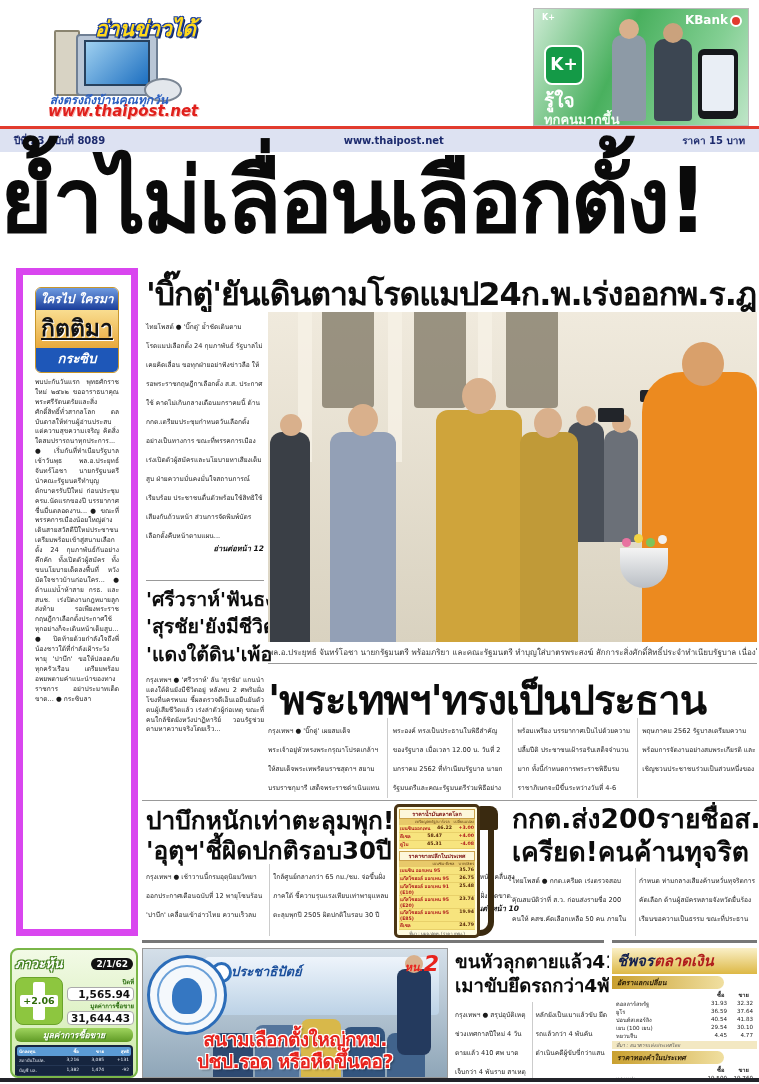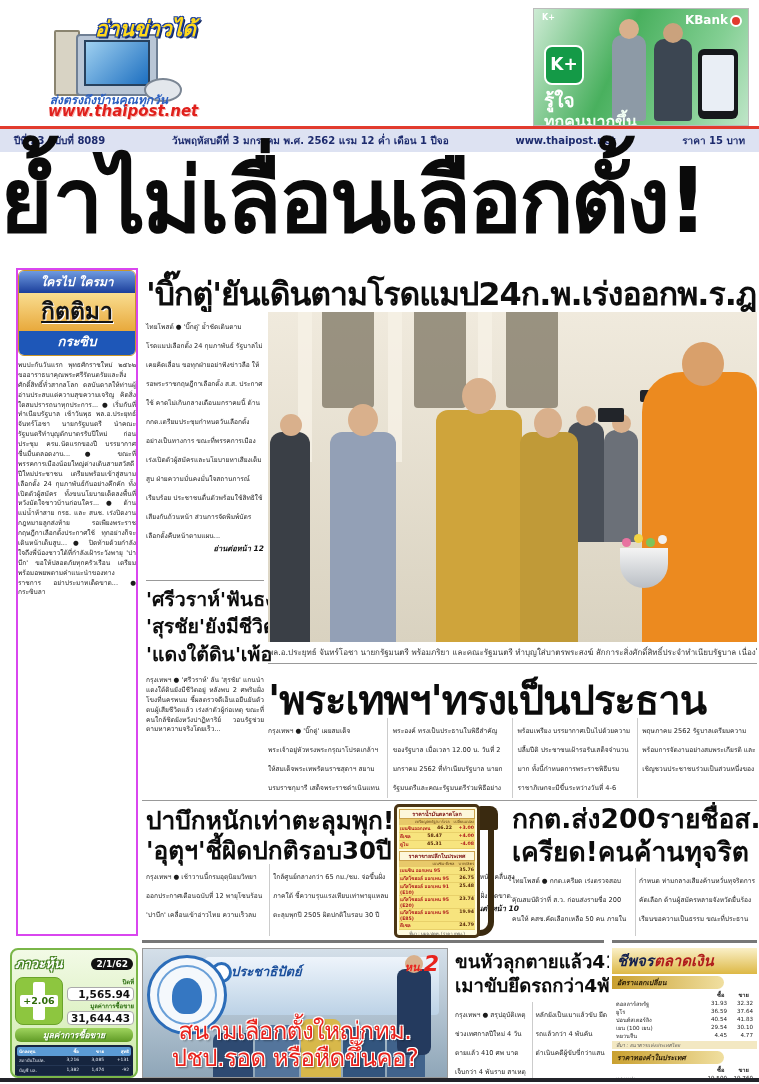--- a/index.html
+++ b/index.html
@@ -23,36 +23,36 @@
   .masthead-slogan{position:absolute;right:6px;top:4px;font-size:12px;font-weight:bold;color:#222;}
   .masthead-title{position:absolute;left:0;top:14px;width:330px;font-size:84px;font-weight:900;color:#2b3a96;line-height:1.0;letter-spacing:-4px;}
   .kbank-ad{left:533px;top:8px;width:214px;height:116px;border:1px solid #bbb;
       background:linear-gradient(115deg,#cdebd4 0%,#49b05e 40%,#83cf93 75%,#bfe5c8 100%);overflow:hidden;}
   .kb-logo{position:absolute;right:6px;top:4px;font-size:12px;font-weight:900;color:#fff;}
   .kb-logo-dot{display:inline-block;width:8px;height:8px;border-radius:50%;background:#e23b2e;border:2px solid #fff;vertical-align:middle;margin-left:2px;}
   .kp-small{position:absolute;left:8px;top:4px;font-size:8px;font-weight:bold;color:#fff;}
   .kp-tile{position:absolute;left:10px;top:36px;width:36px;height:36px;background:#149a47;border:2px solid #fff;border-radius:8px;
       color:#fff;font-size:17px;font-weight:900;text-align:center;line-height:34px;}
   .kp-line1{position:absolute;left:10px;top:76px;font-size:19px;font-weight:900;color:#fff;}
-  .kp-line2{position:absolute;left:10px;top:100px;font-size:16px;font-weight:bold;color:#f2fff4;}
+  .kp-line2{position:absolute;left:10px;top:100px;font-size:13px;font-weight:bold;color:#f2fff4;}
   .ad-person1{position:absolute;left:78px;top:26px;width:34px;height:86px;background:#8d9aa6;border-radius:10px 10px 4px 4px;}
   .ad-person1:before{content:"";position:absolute;left:7px;top:-16px;width:20px;height:20px;border-radius:50%;background:#d9b08c;}
   .ad-person2{position:absolute;left:120px;top:30px;width:38px;height:82px;background:#3c4652;border-radius:10px 10px 4px 4px;}
   .ad-person2:before{content:"";position:absolute;left:9px;top:-16px;width:20px;height:20px;border-radius:50%;background:#caa27d;}
   .ad-phone{position:absolute;right:10px;top:40px;width:40px;height:70px;background:#16181c;border-radius:6px;}
   .ad-phone:before{content:"";position:absolute;left:4px;top:6px;right:4px;bottom:8px;background:#e9eef5;border-radius:2px;}
   .red-rule{left:0;top:126px;width:759px;height:3px;background:#e23b2e;}
   .date-bar{left:0;top:129px;width:759px;height:23px;background:#dde2f2;display:flex;align-items:center;
       justify-content:space-between;padding:0 14px;box-sizing:border-box;font-size:10px;font-weight:bold;color:#1d2b6e;}
   
   .headline{left:0;top:148px;width:700px;height:118px;text-align:left;font-size:90px;font-weight:900;color:#0a0a0a;
       line-height:1.18;letter-spacing:-3px;white-space:nowrap;overflow:visible;}
   .subheadline{left:146px;top:268px;width:612px;height:44px;font-size:32px;font-weight:900;color:#0d0d0d;letter-spacing:-1px;white-space:nowrap;overflow:hidden;}
   
-  .gossip{left:16px;top:268px;width:122px;height:668px;border:2px solid #d946ef;padding:0;box-sizing:border-box;background:#fff;}
+  .gossip{left:16px;top:268px;width:122px;height:668px;border:7px solid #d946ef;padding:12px;box-sizing:border-box;background:#fff;}
   .gossip-badge{border-radius:6px;overflow:hidden;border:1px solid #c8962a;}
   .gossip-top{height:22px;line-height:22px;text-align:center;font-size:12px;font-style:italic;font-weight:bold;color:#fff;
       background:linear-gradient(#6f9be0,#1b3e9b);}
   .gossip-name{height:38px;line-height:36px;text-align:center;font-size:23px;font-weight:900;color:#141414;
       background:linear-gradient(#f9dd90,#e8a93c);text-shadow:1px 1px 0 #fff;text-decoration:underline;}
   .gossip-sub{height:24px;line-height:22px;text-align:center;font-size:13px;font-style:italic;font-weight:bold;color:#fff;background:#1e57b8;}
   .gossip-body{margin-top:5px;height:556px;}
   
   .lead-story{left:146px;top:314px;width:118px;height:260px;}
   .div-1{left:146px;top:580px;width:118px;}
@@ -117,22 +117,22 @@
   .t-backdrop:before{content:"";position:absolute;left:6px;top:5px;width:15px;height:15px;border-radius:50%;border:3px solid #2b6cb8;background:#fff;}
   .t-seal{position:absolute;left:4px;top:6px;width:80px;height:80px;border-radius:50%;background:#f4f8fc;border:3px solid #2b6cb8;box-sizing:border-box;}
   .t-seal:before{content:"";position:absolute;left:7px;top:7px;right:7px;bottom:7px;border-radius:50%;border:2px solid #6aa0d8;}
   .t-seal:after{content:"";position:absolute;left:22px;top:20px;width:30px;height:36px;border-radius:50% 50% 40% 40%;background:#3577c2;}
   .t-crowd{position:absolute;bottom:0;border-radius:8px 8px 0 0;}
   .t-standee{position:absolute;right:16px;top:20px;width:34px;height:86px;background:#243a5e;border-radius:8px;}
   .t-standee:before{content:"";position:absolute;left:8px;top:-14px;width:18px;height:18px;border-radius:50%;background:#d9b08c;}
   .t-page{position:absolute;right:8px;top:2px;color:#e8231d;font-style:italic;font-weight:900;}
   .t-page .pfx{font-size:11px;}
   .t-page .num{font-size:22px;}
-  .t-overlay{position:absolute;left:4px;right:4px;bottom:4px;text-align:center;color:#e8231d;font-weight:400;
-      font-size:24px;line-height:1.15;letter-spacing:-0.5px;
+  .t-overlay{position:absolute;left:4px;right:4px;bottom:4px;text-align:center;color:#e8231d;font-weight:700;
+      font-size:19px;line-height:1.15;letter-spacing:-0.5px;
       text-shadow:-1px -1px 0 #fff,1px -1px 0 #fff,-1px 1px 0 #fff,1px 1px 0 #fff,2px 2px 2px rgba(0,0,0,.35);white-space:nowrap;}
   
   .drunk-h{left:455px;top:950px;width:154px;font-size:18.5px;font-weight:900;line-height:1.3;color:#0c0c0c;white-space:nowrap;overflow:hidden;}
   .drunk-b{left:455px;top:1002px;width:154px;height:76px;column-count:2;column-gap:7px;column-rule:1px solid #ccc;}
   
   .money{left:612px;top:948px;width:145px;height:132px;background:#fff;overflow:hidden;}
   .m-title{background:linear-gradient(#faf0c8,#ddb845);padding:1px 5px;font-size:15px;font-weight:900;font-style:italic;}
   .m-title .t1{color:#15214d;}
   .m-title .t2{color:#b01c1c;}
   .m-sec{background:linear-gradient(90deg,#c9a030,#f0dfa0);color:#2a1c05;font-size:7px;font-weight:bold;font-style:italic;
@@ -168,21 +168,20 @@
     <div class="ad-person2"></div>
     <div class="kp-tile">K+</div>
     <div class="kp-line1">รู้ใจ</div>
     <div class="kp-line2">ทุกคนมากขึ้น</div>
     <div class="ad-phone"></div>
   </div>
 
   <div class="abs red-rule"></div>
   <div class="abs date-bar">
     <span>ปีที่ 23 ฉบับที่ 8089</span>
-    <span>วันพฤหัสบดีที่ 3 มกราคม พ.ศ. 2562 แรม 12 ค่ำ เดือน 1 ปีจอ</span>
     <span>www.thaipost.net</span>
     <span>ราคา 15 บาท</span>
   </div>
 
   <div class="abs headline">ย้ำไม่เลื่อนเลือกตั้ง!</div>
   <div class="abs subheadline">'บิ๊กตู่'ยันเดินตามโรดแมป24ก.พ.เร่งออกพ.ร.ฎ.</div>
 
   <div class="abs gossip">
     <div class="gossip-badge">
       <div class="gossip-top">ใครไป ใครมา</div>

